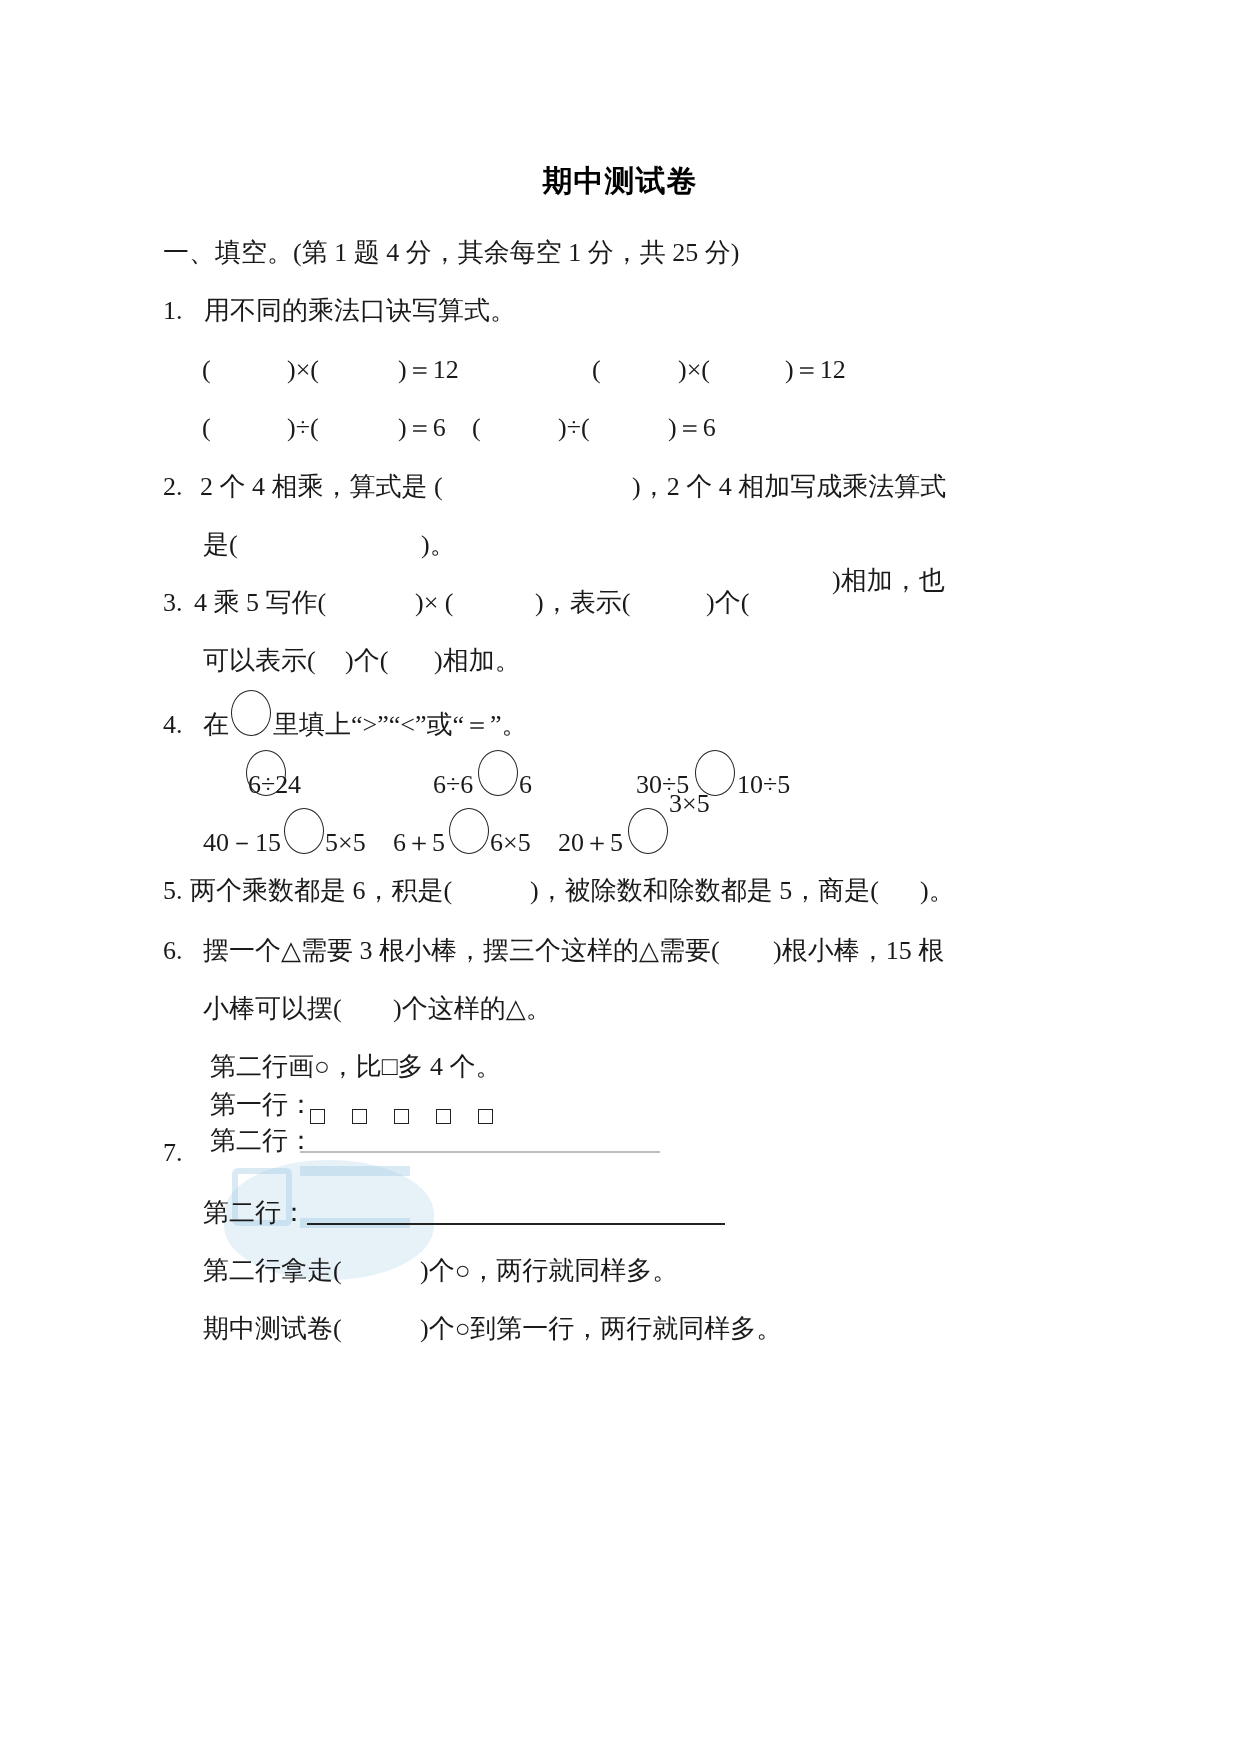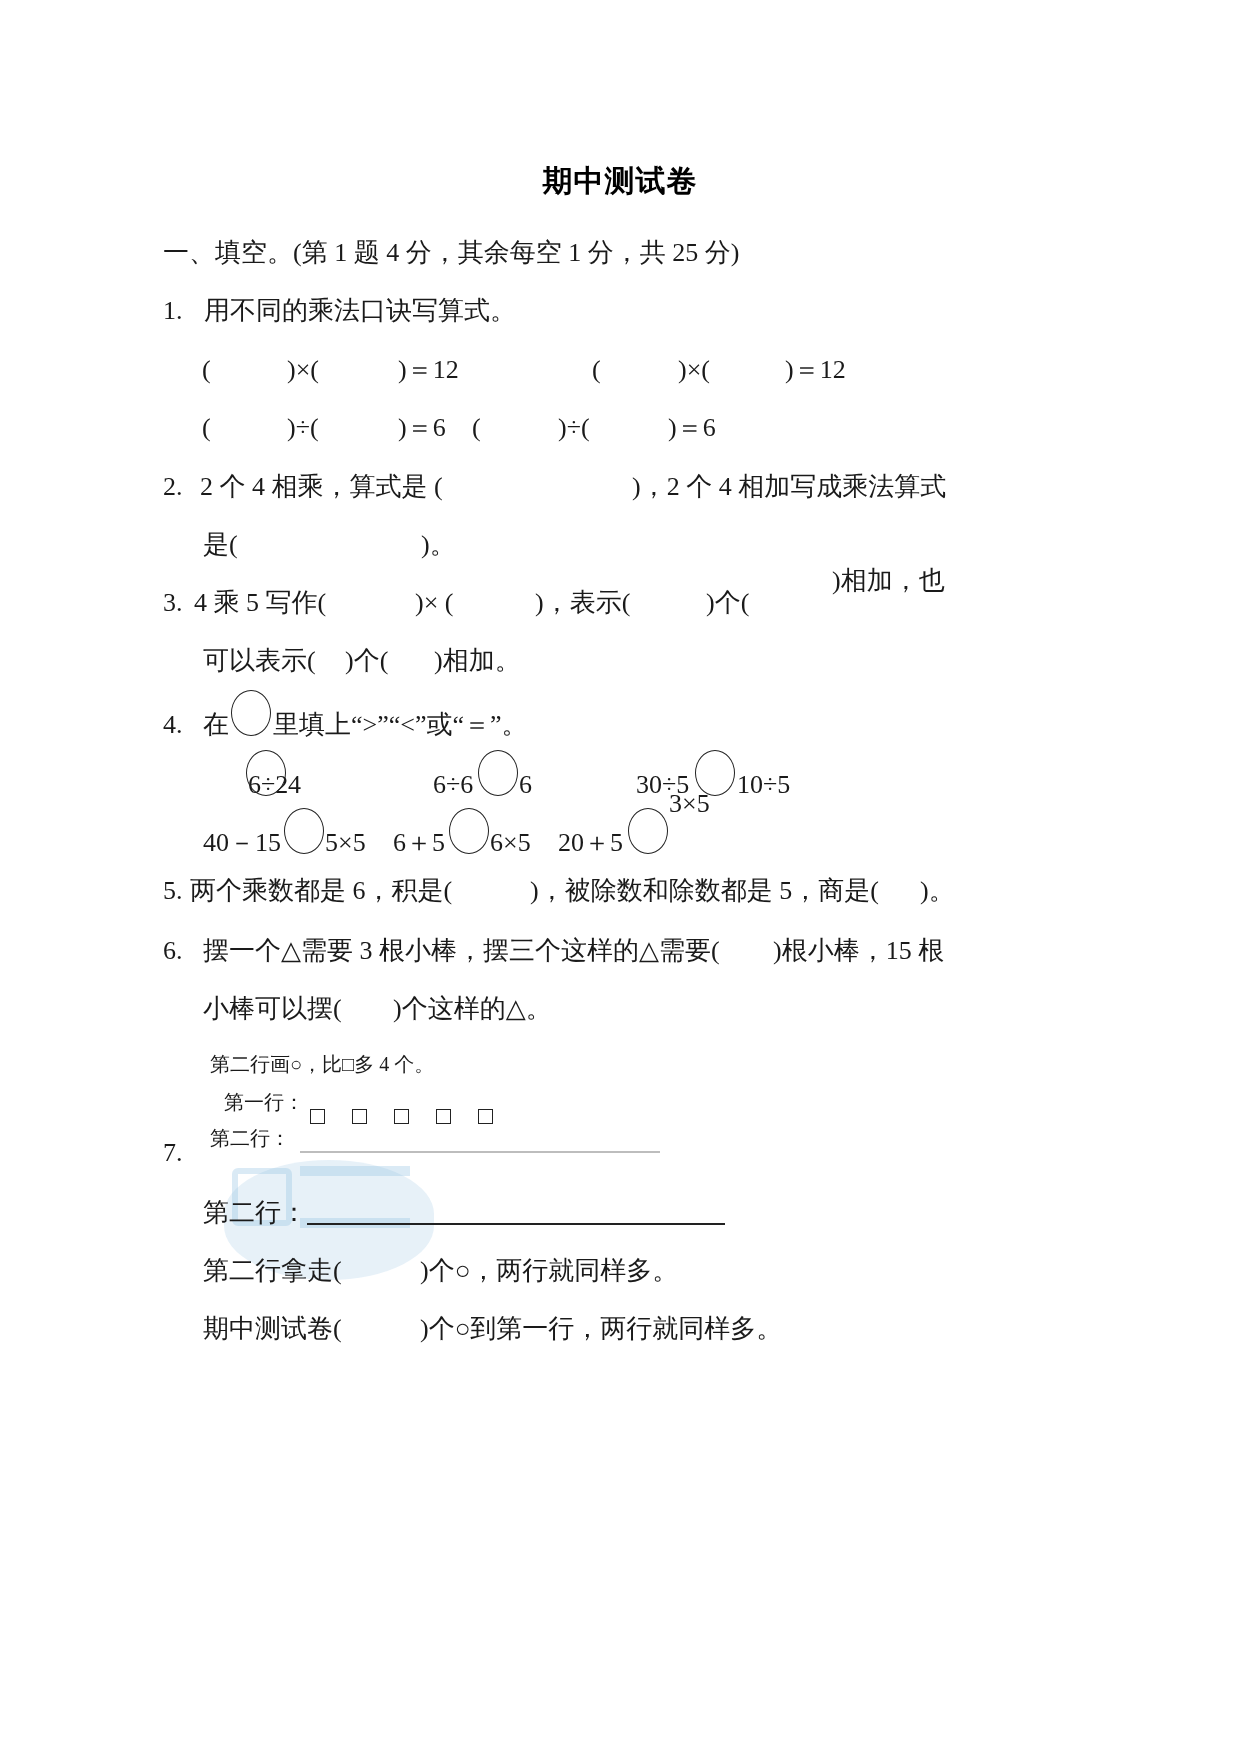--- a/index.html
+++ b/index.html
@@ -3,21 +3,21 @@
 <meta charset="utf-8">
 <style>
   html, body { margin: 0; padding: 0; background: #ffffff; }
   body { width: 1240px; height: 1754px; position: relative; overflow: hidden;
          font-family: "Liberation Serif", "DejaVu Serif", serif; color: #1a1a1a; }
   .abs { position: absolute; white-space: pre; line-height: 1; }
   .title { left: 0; width: 1240px; top: 166px; text-align: center;
            font-family: "DejaVu Sans", "Liberation Sans", sans-serif;
            font-weight: bold; font-size: 30px; letter-spacing: 1px; color: #000; }
   .t { font-size: 26px; }
-  .sm { font-size: 20px; text-align: right; }
+  .sm { font-size: 26px; text-align: right; }
   .circle { display: inline-block; width: 40px; height: 46px; border: 1.6px solid #222;
             border-radius: 50%; vertical-align: 2px; margin: 0 1px; box-sizing: border-box; }
   .hline { position: absolute; height: 1.6px; background: #222; }
   .hline.gray { background: #bdbdbd; height: 2px; }
   .sq { display: inline-block; width: 15px; height: 15px; border: 1.6px solid #222;
         box-sizing: border-box; margin-right: 27px; vertical-align: -1px; }
   .watermark { position: absolute; left: 224px; top: 1160px; width: 210px; height: 120px;
                border-radius: 50% / 45%; background: rgba(170, 205, 230, 0.28); }
   .wm2 { position: absolute; left: 232px; top: 1168px; width: 60px; height: 58px;
          border: 6px solid rgba(150, 195, 225, 0.35); border-radius: 6px; box-sizing: border-box; }
@@ -103,21 +103,21 @@
 <div class="abs t" style="left:203px; top:938px;">摆一个△需要 3 根小棒，摆三个这样的△需要(</div>
 <div class="abs t" style="left:773px; top:938px;">)根小棒，15 根</div>
 <div class="abs t" style="left:203px; top:996px;">小棒可以摆(</div>
 <div class="abs t" style="left:393px; top:996px;">)个这样的△。</div>
 
 <div class="watermark"></div>
 <div class="wm2"></div>
 <div class="wm3"></div>
 
 <div class="abs sm" style="left:210px; top:1054px;">第二行画○，比□多 4 个。</div>
-<div class="abs sm" style="left:224px; top:1092px;">第一行：</div>
+<div class="abs sm" style="left:210px; top:1092px;">第一行：</div>
 <div class="abs" style="left:302px; top:1093px;">
   <span class="sq"></span><span class="sq"></span><span class="sq"></span><span class="sq"></span><span class="sq"></span>
 </div>
 <div class="abs sm" style="left:210px; top:1128px;">第二行：</div>
 <div class="hline gray" style="left:300px; top:1151px; width:360px;"></div>
 
 <div class="abs t" style="left:163px; top:1140px;">7.</div>
 
 <div class="abs t" style="left:203px; top:1200px;">第二行：</div>
 <div class="hline" style="left:307px; top:1223px; width:418px;"></div>

